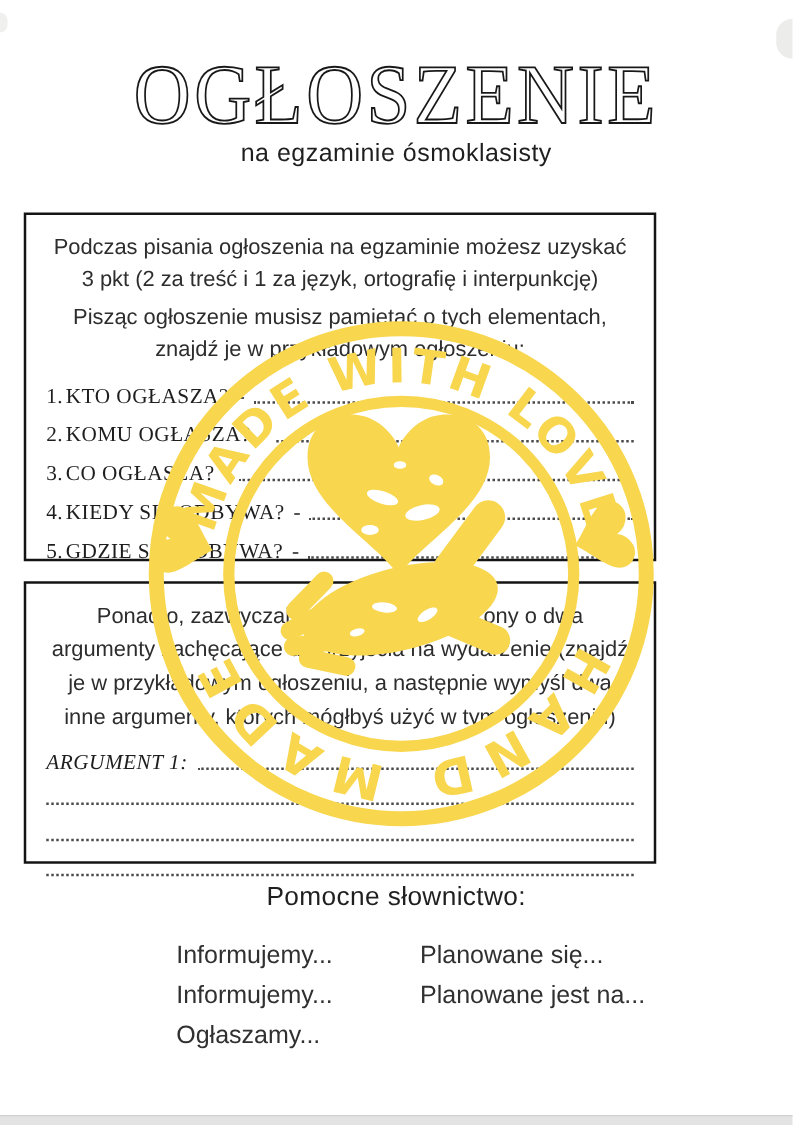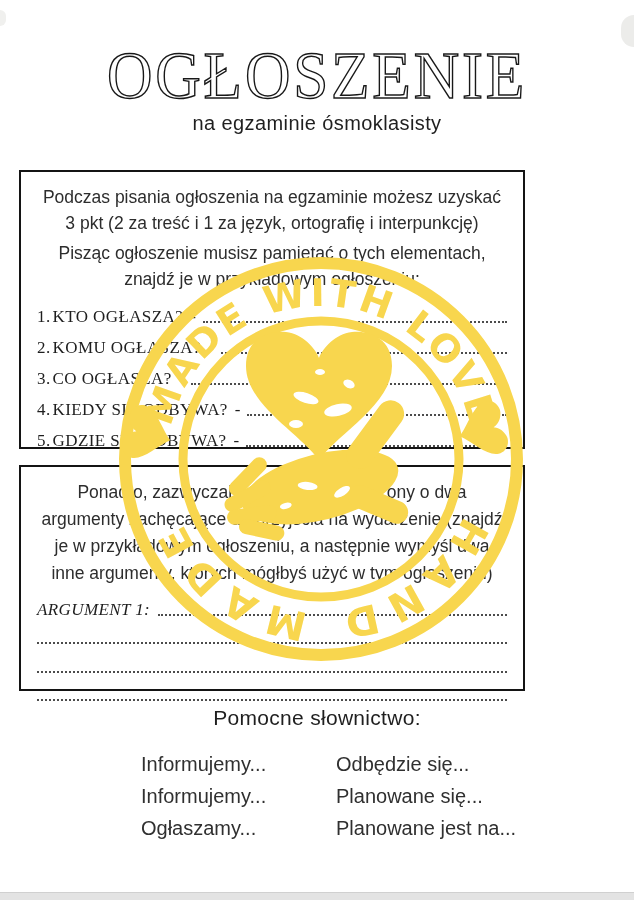--- a/index.html
+++ b/index.html
@@ -129,21 +129,20 @@
 </div>
 
 <div class="vocab-heading">Pomocne słownictwo:</div>
 <div class="vocab">
   <div class="vocab-col left">
     <div>Informujemy...</div>
     <div>Informujemy...</div>
     <div>Ogłaszamy...</div>
   </div>
   <div class="vocab-col">
-    <div>Odbędzie się...</div>
     <div>Planowane się...</div>
     <div>Planowane jest na...</div>
   </div>
 </div>
 
 <svg class="stamp-svg" width="634" height="900" viewBox="0 0 634 900">
   <g>
     <circle class="stamp-stroke" cx="321" cy="459" r="196" stroke-width="12"></circle>
     <circle class="stamp-stroke" cx="321" cy="459" r="138" stroke-width="9"></circle>
 

